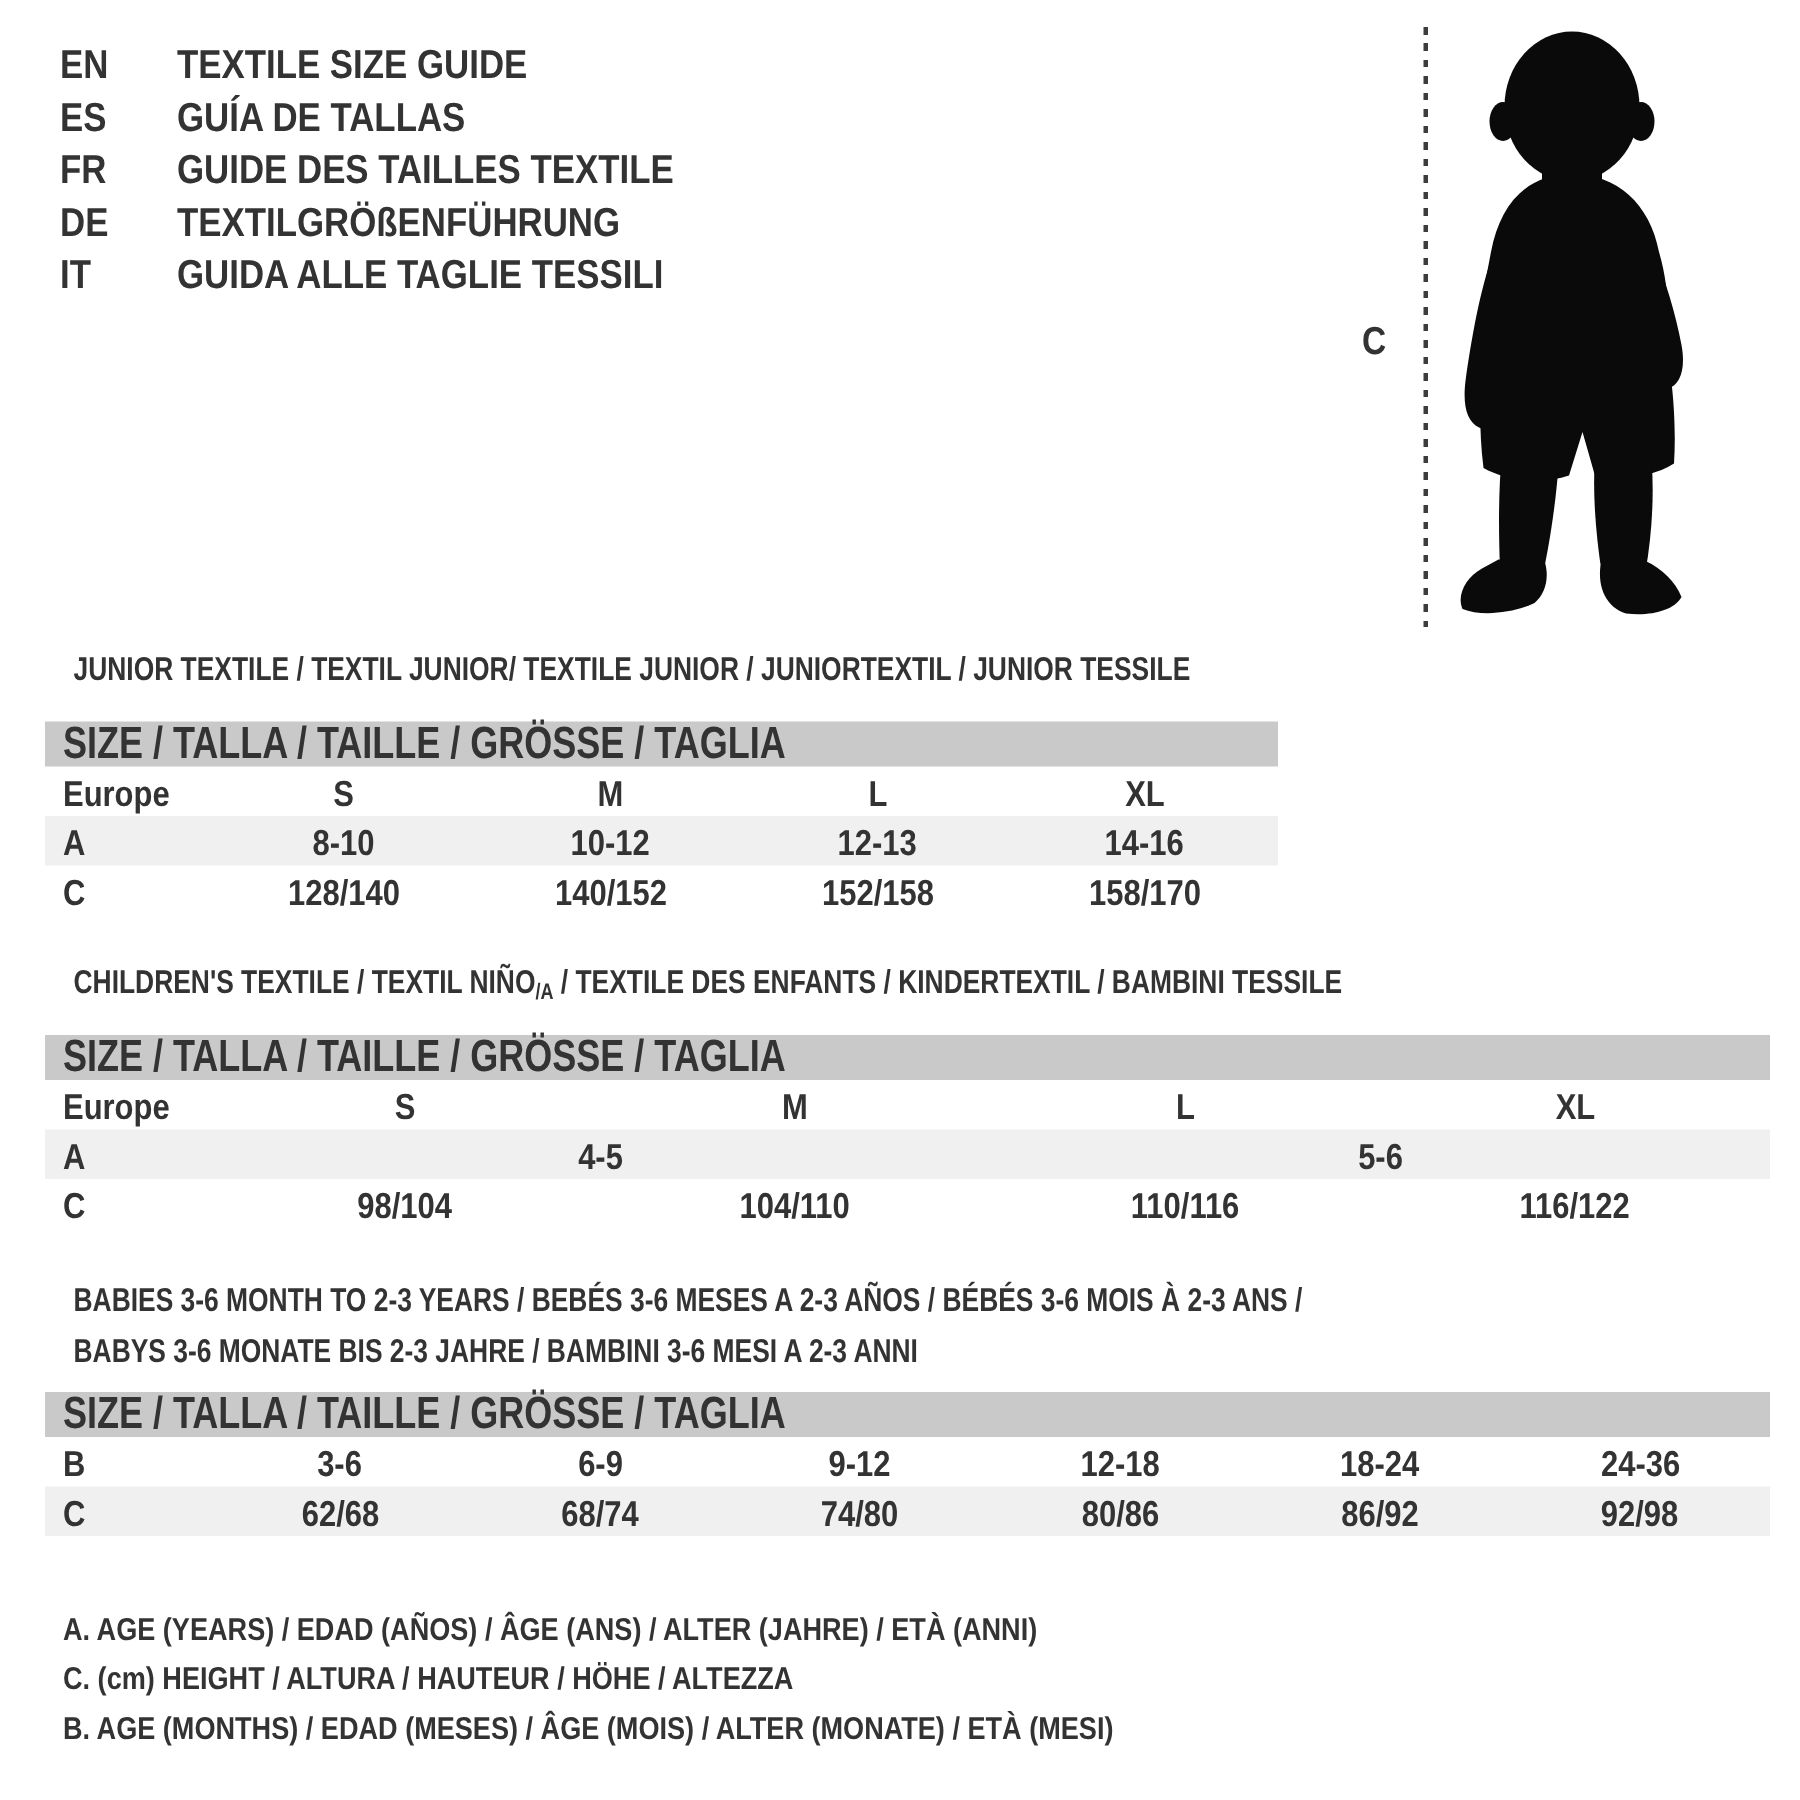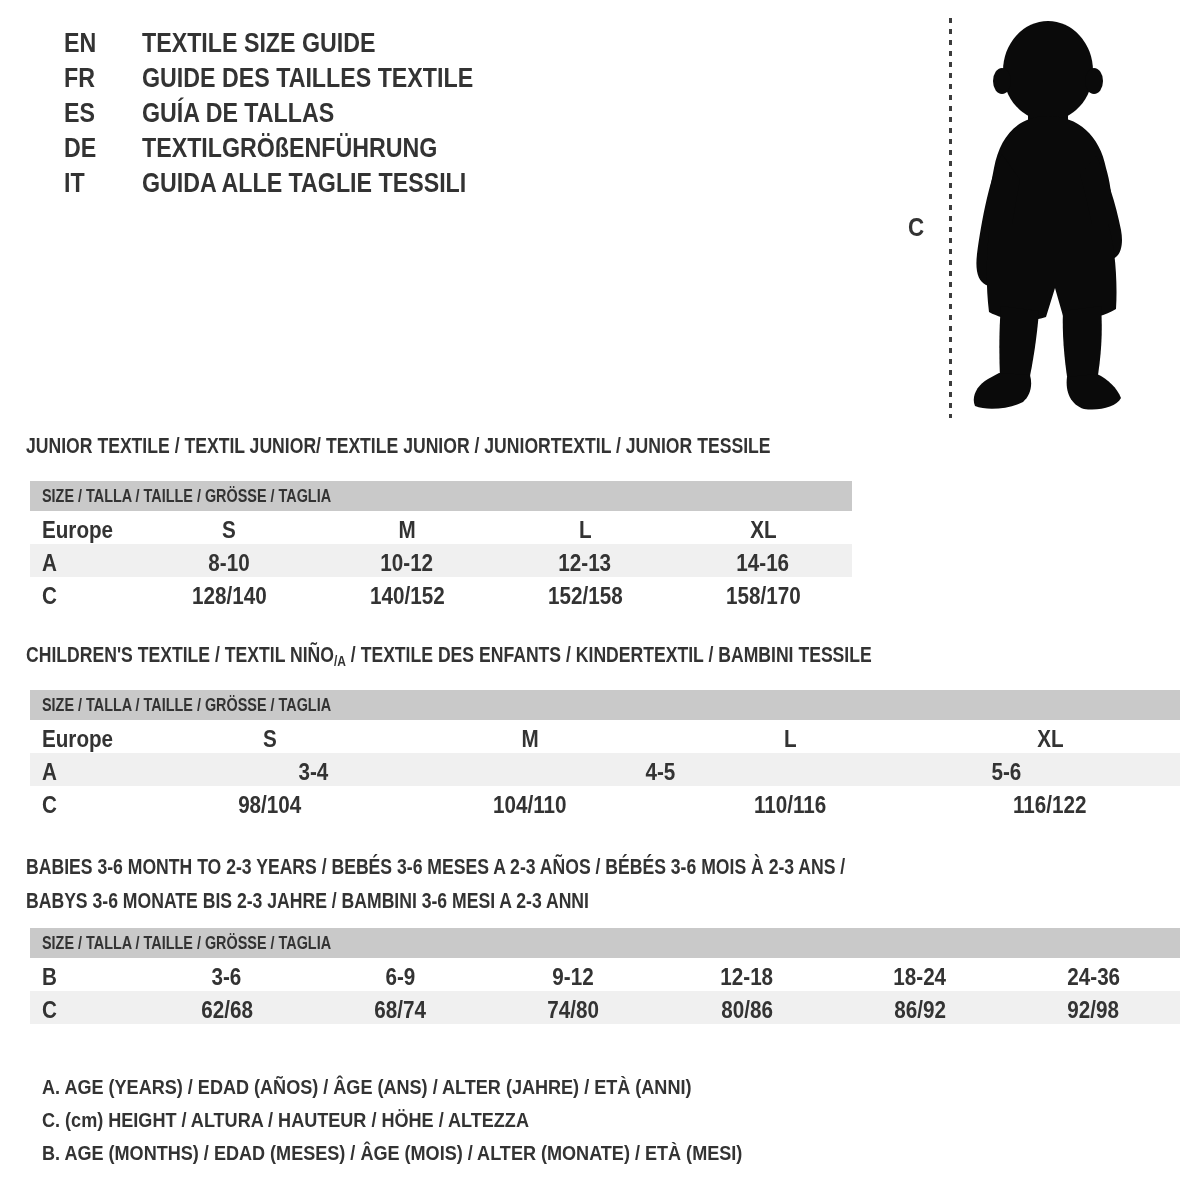--- a/index.html
+++ b/index.html
@@ -9,45 +9,45 @@
     font-family:"Liberation Sans", sans-serif; font-weight:700; color:#333333;
     overflow:hidden;
   }
   
   .c  { display:inline-block; white-space:nowrap; transform:scaleX(0.86); }
   .cl { transform-origin:0 50%; }
   .cx { transform-origin:50% 50%; }
   .hl { display:inline-block; white-space:nowrap; transform:scaleX(0.80); transform-origin:0 50%; }
 
   
-  .lang-list { position:absolute; left:40px; top:26px;margin-left:24px; }
+  .lang-list { position:absolute; left:40px; top:26px; }
   .lang-row  { display:flex; height:35px; align-items:center; font-size:27px; }
   .lang-code { width:78px; }
   
   .figure { position:absolute; left:900px; top:14px; width:260px; height:412px; }
   .dash-line {
     position:absolute; left:49px; top:4px; width:3px; height:400px;
     background:repeating-linear-gradient(to bottom,#3c3c3c 0 5px,transparent 5px 11px);
   }
   .c-label { position:absolute; left:8px; top:198px; font-size:26px; }
   .baby-svg { position:absolute; left:60px; top:2px; width:180px; height:404px; }
 
   
-  .sec-heading { position:absolute; left:26px; font-size:22px; line-height:26px; }
+  .sec-heading { position:absolute; left:49px; font-size:22px; line-height:26px; }
   .sec-heading sub { font-size:15px; vertical-align:-4px; }
   .heading-2line { line-height:34px; }
 
   
   .sg-table { position:absolute; left:30px; }
   .t-junior   { width:822px; }
   .t-children { width:1150px; }
   .t-babies   { width:1150px; }
   .size-bar {
     height:30px; background:#c9c9c9; display:flex; align-items:center;
-    padding-left:12px; font-size:18px;
+    padding-left:12px; font-size:30px;
   }
   .trow { display:flex; height:33px; align-items:flex-end; font-size:24px; }
   .trow.alt { background:#f0f0f0; }
   .trow .lbl { width:110px; padding-left:12px; text-align:left; }
   .trow .val { flex:1; text-align:center; }
 
   
   .legend { position:absolute; left:42px; top:1075px; }
   .legend-line { height:33px; font-size:21px; display:flex; }
 </style>
@@ -55,26 +55,26 @@
 <body>
 
 <div class="page">
 
   <div class="lang-list">
     <div class="lang-row">
       <span class="lang-code"><span class="c cl">EN</span></span>
       <span><span class="c cl">TEXTILE SIZE GUIDE</span></span>
     </div>
     <div class="lang-row">
+      <span class="lang-code"><span class="c cl">ES</span></span>
+      <span><span class="c cl">GUÍA DE TALLAS</span></span>
+    </div>
+    <div class="lang-row">
       <span class="lang-code"><span class="c cl">FR</span></span>
       <span><span class="c cl">GUIDE DES TAILLES TEXTILE</span></span>
-    </div>
-    <div class="lang-row">
-      <span class="lang-code"><span class="c cl">ES</span></span>
-      <span><span class="c cl">GUÍA DE TALLAS</span></span>
     </div>
     <div class="lang-row">
       <span class="lang-code"><span class="c cl">DE</span></span>
       <span><span class="c cl">TEXTILGRÖßENFÜHRUNG</span></span>
     </div>
     <div class="lang-row">
       <span class="lang-code"><span class="c cl">IT</span></span>
       <span><span class="c cl">GUIDA ALLE TAGLIE TESSILI</span></span>
     </div>
   </div>
@@ -139,21 +139,20 @@
     </div>
     <div class="trow">
       <span class="lbl"><span class="c cl">Europe</span></span>
       <span class="val"><span class="c cx">S</span></span>
       <span class="val"><span class="c cx">M</span></span>
       <span class="val"><span class="c cx">L</span></span>
       <span class="val"><span class="c cx">XL</span></span>
     </div>
     <div class="trow alt">
       <span class="lbl"><span class="c cl">A</span></span>
-      <span class="val"><span class="c cx">3-4</span></span>
       <span class="val"><span class="c cx">4-5</span></span>
       <span class="val"><span class="c cx">5-6</span></span>
     </div>
     <div class="trow">
       <span class="lbl"><span class="c cl">C</span></span>
       <span class="val"><span class="c cx">98/104</span></span>
       <span class="val"><span class="c cx">104/110</span></span>
       <span class="val"><span class="c cx">110/116</span></span>
       <span class="val"><span class="c cx">116/122</span></span>
     </div>

